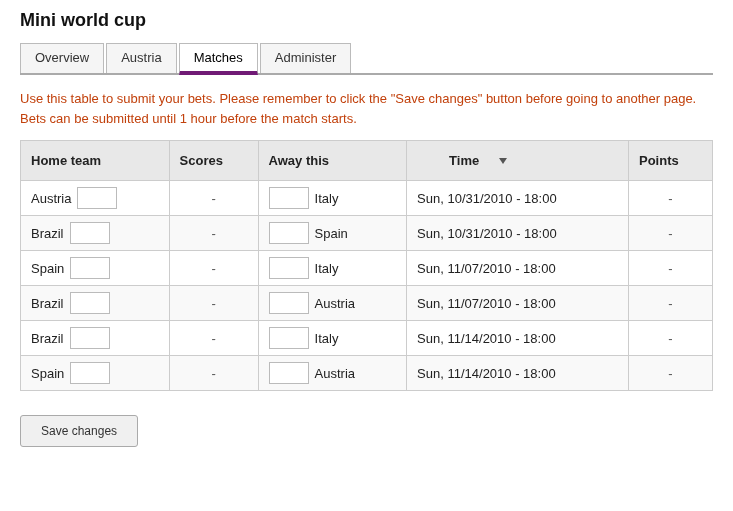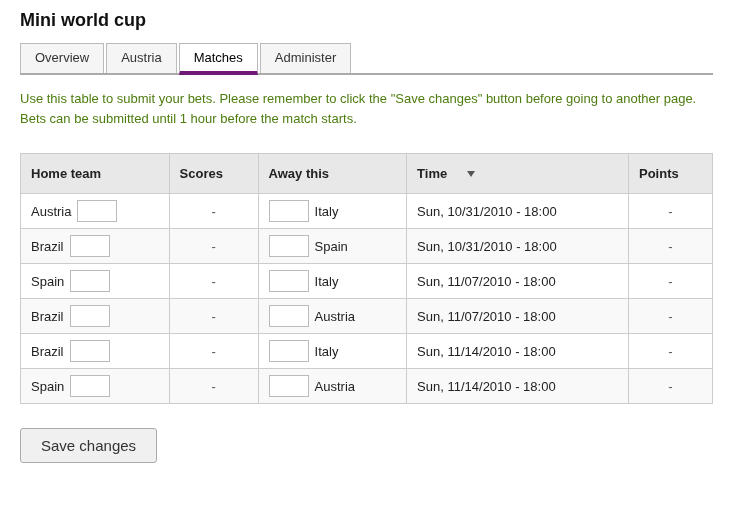--- a/index.html
+++ b/index.html
@@ -35,22 +35,22 @@
     }
     .tab.active {
       background: #fff;
       border-bottom: 4px solid #701a75;
       margin-bottom: -2px;
       font-weight: normal;
       color: #000;
     }
     .info-text {
       font-size: 13px;
-      color: #4d7c0f;
-      margin-bottom: 25px;
+      color: #c2410c;
+      margin-bottom: 12px;
       line-height: 1.5;
     }
     table {
       width: 100%;
       border-collapse: collapse;
       margin-bottom: 24px;
     }
     th {
       background: #e8e8e8;
       border: 1px solid #ccc;
@@ -80,36 +80,37 @@
       color: #555;
     }
     .points-cell {
       text-align: center;
       color: #555;
     }
     .time-header {
       display: flex;
       align-items: center;
       gap: 20px;
+      margin-left: 32px;
     }
     .sort-icon {
       display: inline-block;
       width: 0;
       height: 0;
       border-left: 4px solid transparent;
       border-right: 4px solid transparent;
       border-top: 6px solid #555;
       vertical-align: middle;
     }
     .save-btn {
       padding: 8px 20px;
       background: #f0f0f0;
       border: 1px solid #aaa;
       border-radius: 3px;
-      font-size: 15px;
+      font-size: 12px;
       cursor: pointer;
       color: #333;
     }
     .home-team-cell {
       display: flex;
       align-items: center;
       gap: 6px;
     }
   </style>
 </head>

